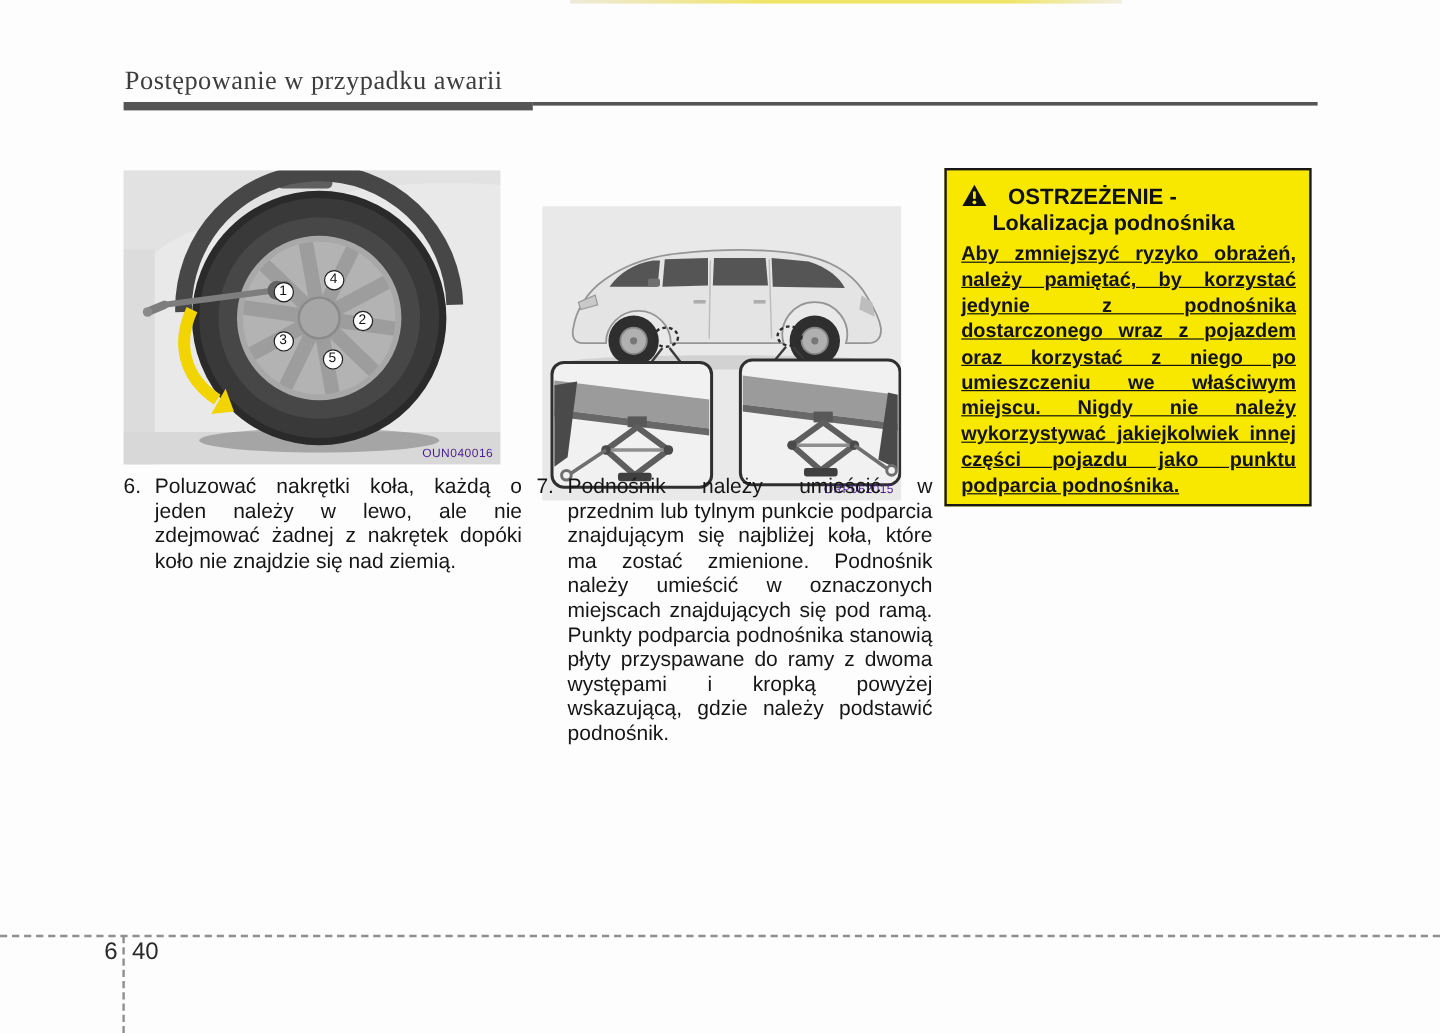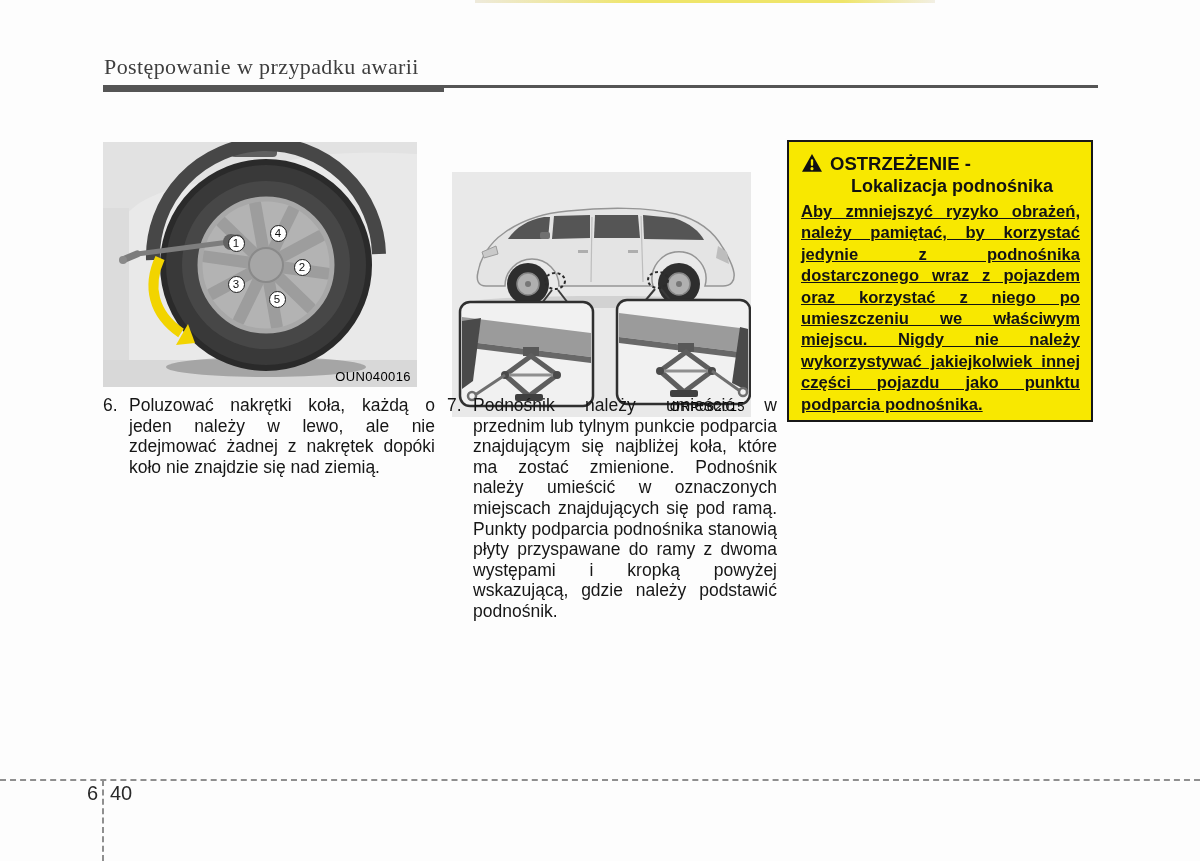--- a/index.html
+++ b/index.html
@@ -23,35 +23,35 @@
     font-family:"Liberation Serif",serif;font-weight:400;font-size:22px;
     letter-spacing:.4px;color:#3e3e3e;white-space:nowrap;}
   .rule-thick{position:absolute;left:103px;top:85px;width:341px;height:7px;background:var(--rule-gray);}
   .rule-thin{position:absolute;left:444px;top:85px;width:654px;height:3px;background:var(--rule-gray);}
 
   
   .figure{position:absolute;background:#e9e9e9;}
   .fig-wheel{left:103px;top:142px;width:314px;height:245px;}
   .fig-car{left:452px;top:143px;width:299px;height:245px;margin-top:29px;}
   .figure svg{position:absolute;left:0;top:0;}
-  .fig-label{position:absolute;right:6px;bottom:3px;font-size:13px;
-    letter-spacing:.4px;color:#000000;background:transparent;}
+  .fig-label{position:absolute;right:6px;bottom:3px;font-size:10px;
+    letter-spacing:.4px;color:#4c1d95;background:transparent;}
   .nut-badge{position:absolute;width:17px;height:17px;border-radius:50%;
     background:#ffffff;border:1.6px solid #222;font-size:11.5px;line-height:14px;
     text-align:center;color:#111;}
 
   
   .warning-box{position:absolute;left:787px;top:140px;width:306px;height:282px;
     background:var(--warning-bg);border:2.5px solid var(--warning-border);
     padding:10px 11px 8px 12px;}
-  .warning-titlerow{display:flex;align-items:flex-start;gap:7px;}
+  .warning-titlerow{display:flex;align-items:flex-start;gap:17px;}
   .warning-icon{flex:none;margin-top:1px;}
   .warning-title{font-weight:700;font-size:18.5px;line-height:23px;color:#111;}
   .warning-subtitle{font-weight:700;font-size:18px;line-height:22px;color:#111;
-    margin-left:50px;}
+    margin-left:26px;}
   .warning-body{margin-top:4px;font-weight:700;font-size:16.6px;line-height:21.4px;
     text-align:justify;color:#131313;text-decoration:underline;}
 
   
   .step{position:absolute;display:flex;font-size:17.5px;line-height:20.6px;color:#161616;}
   .step-6{left:103px;top:395px;width:332px;}
   .step-7{left:447px;top:395px;width:330px;}
   .step-num{flex:none;width:26px;}
   .step-body{flex:1;text-align:justify;}
 

